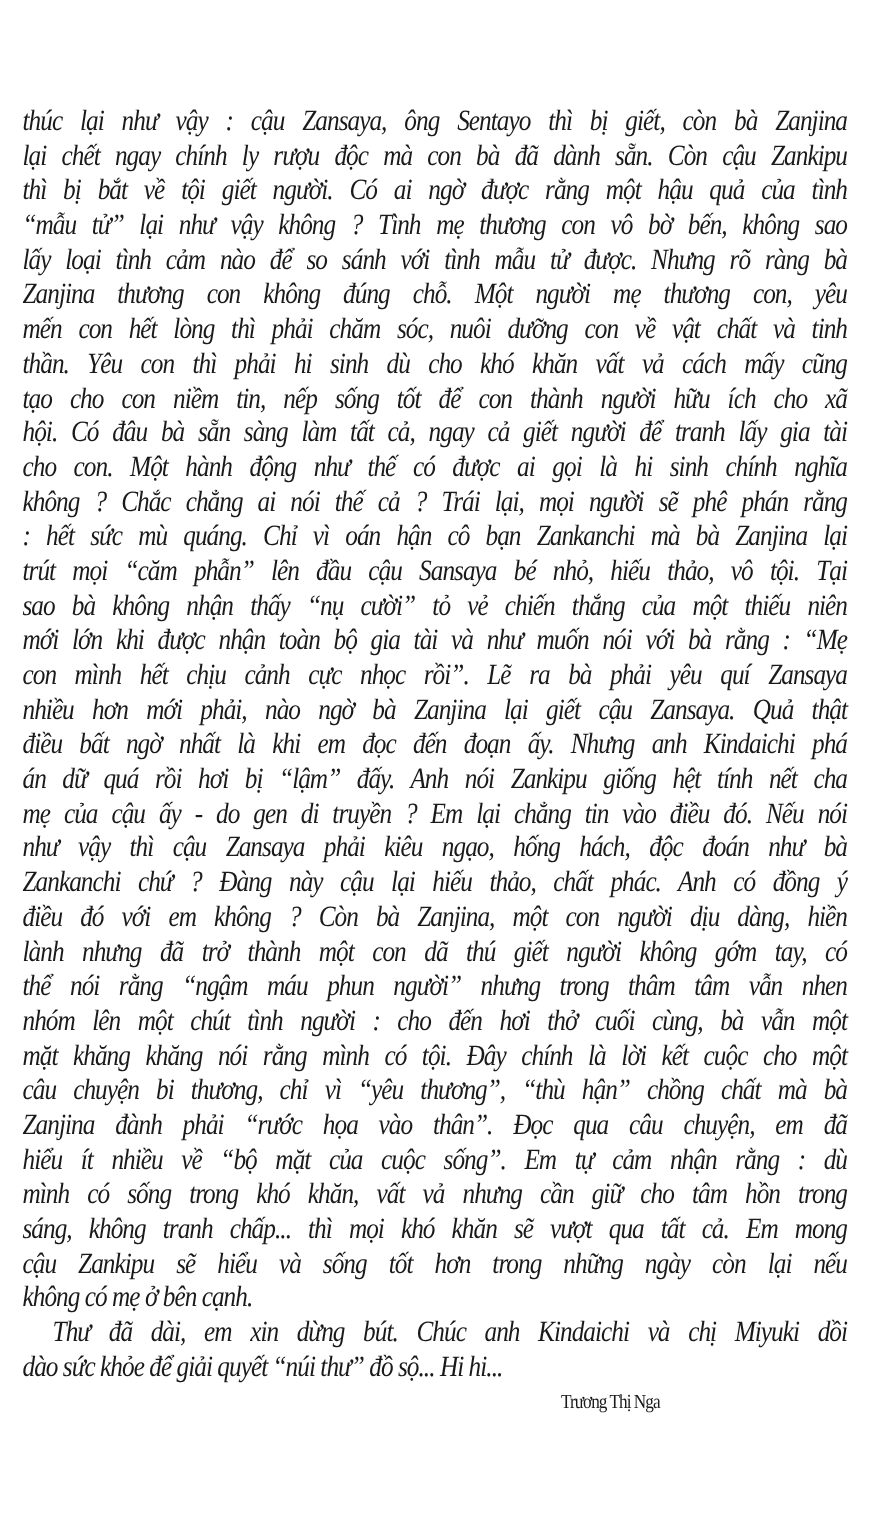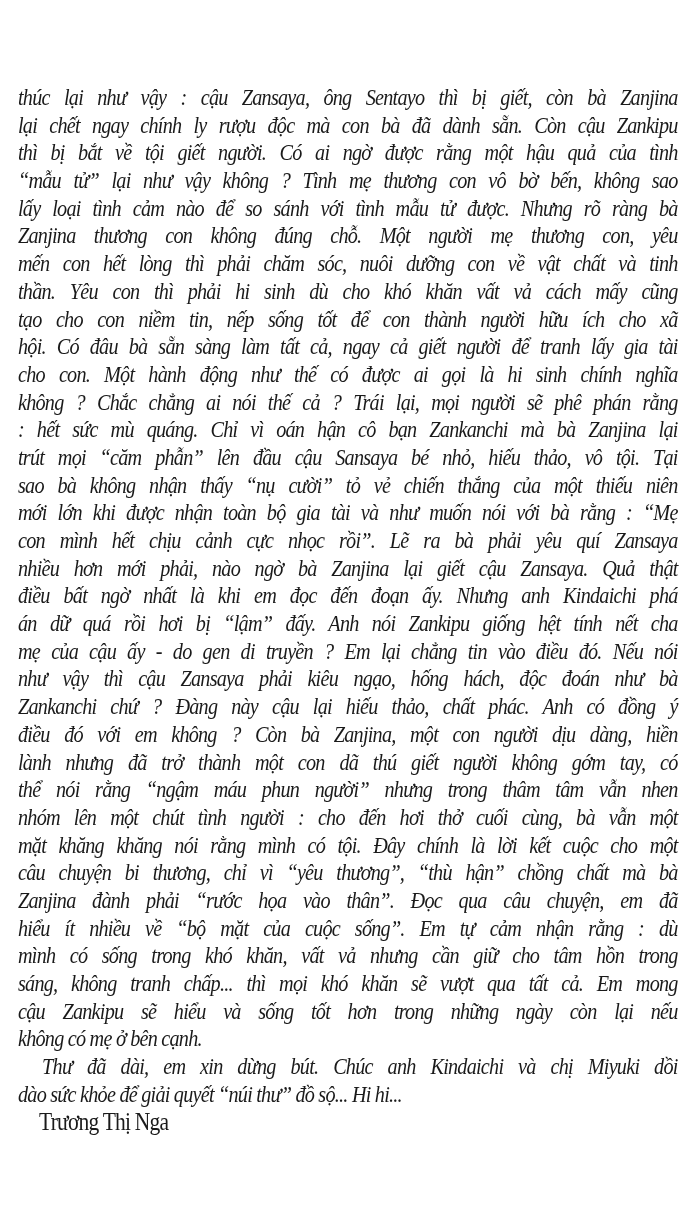--- a/index.html
+++ b/index.html
@@ -27,24 +27,25 @@
     text-align-last: justify;
     font-style: italic;
     transform: scaleX(0.86);
     transform-origin: left center;
     width: 767px;
   }
   .line.last { text-align-last: left; }
   .line.indent { padding-left: 28px; width: 739px; }
   .sig {
     display: block;
-    font-size: 25px;
+    font-size: 16px;
     line-height: 27.7px;
     height: 27.7px;
     white-space: nowrap;
+    text-align: right;
     letter-spacing: -0.9px;
     font-style: normal;
   }
   .sig span { display: inline-block; transform: scaleX(0.86); transform-origin: right center; }
   .footer {
     position: absolute; top: 1244px; left: 0; width: 700px; height: 30px;
   }
   .page-number {
     position: absolute; left: 324px; top: 0;
     font-family: "Liberation Sans", "DejaVu Sans", sans-serif;

